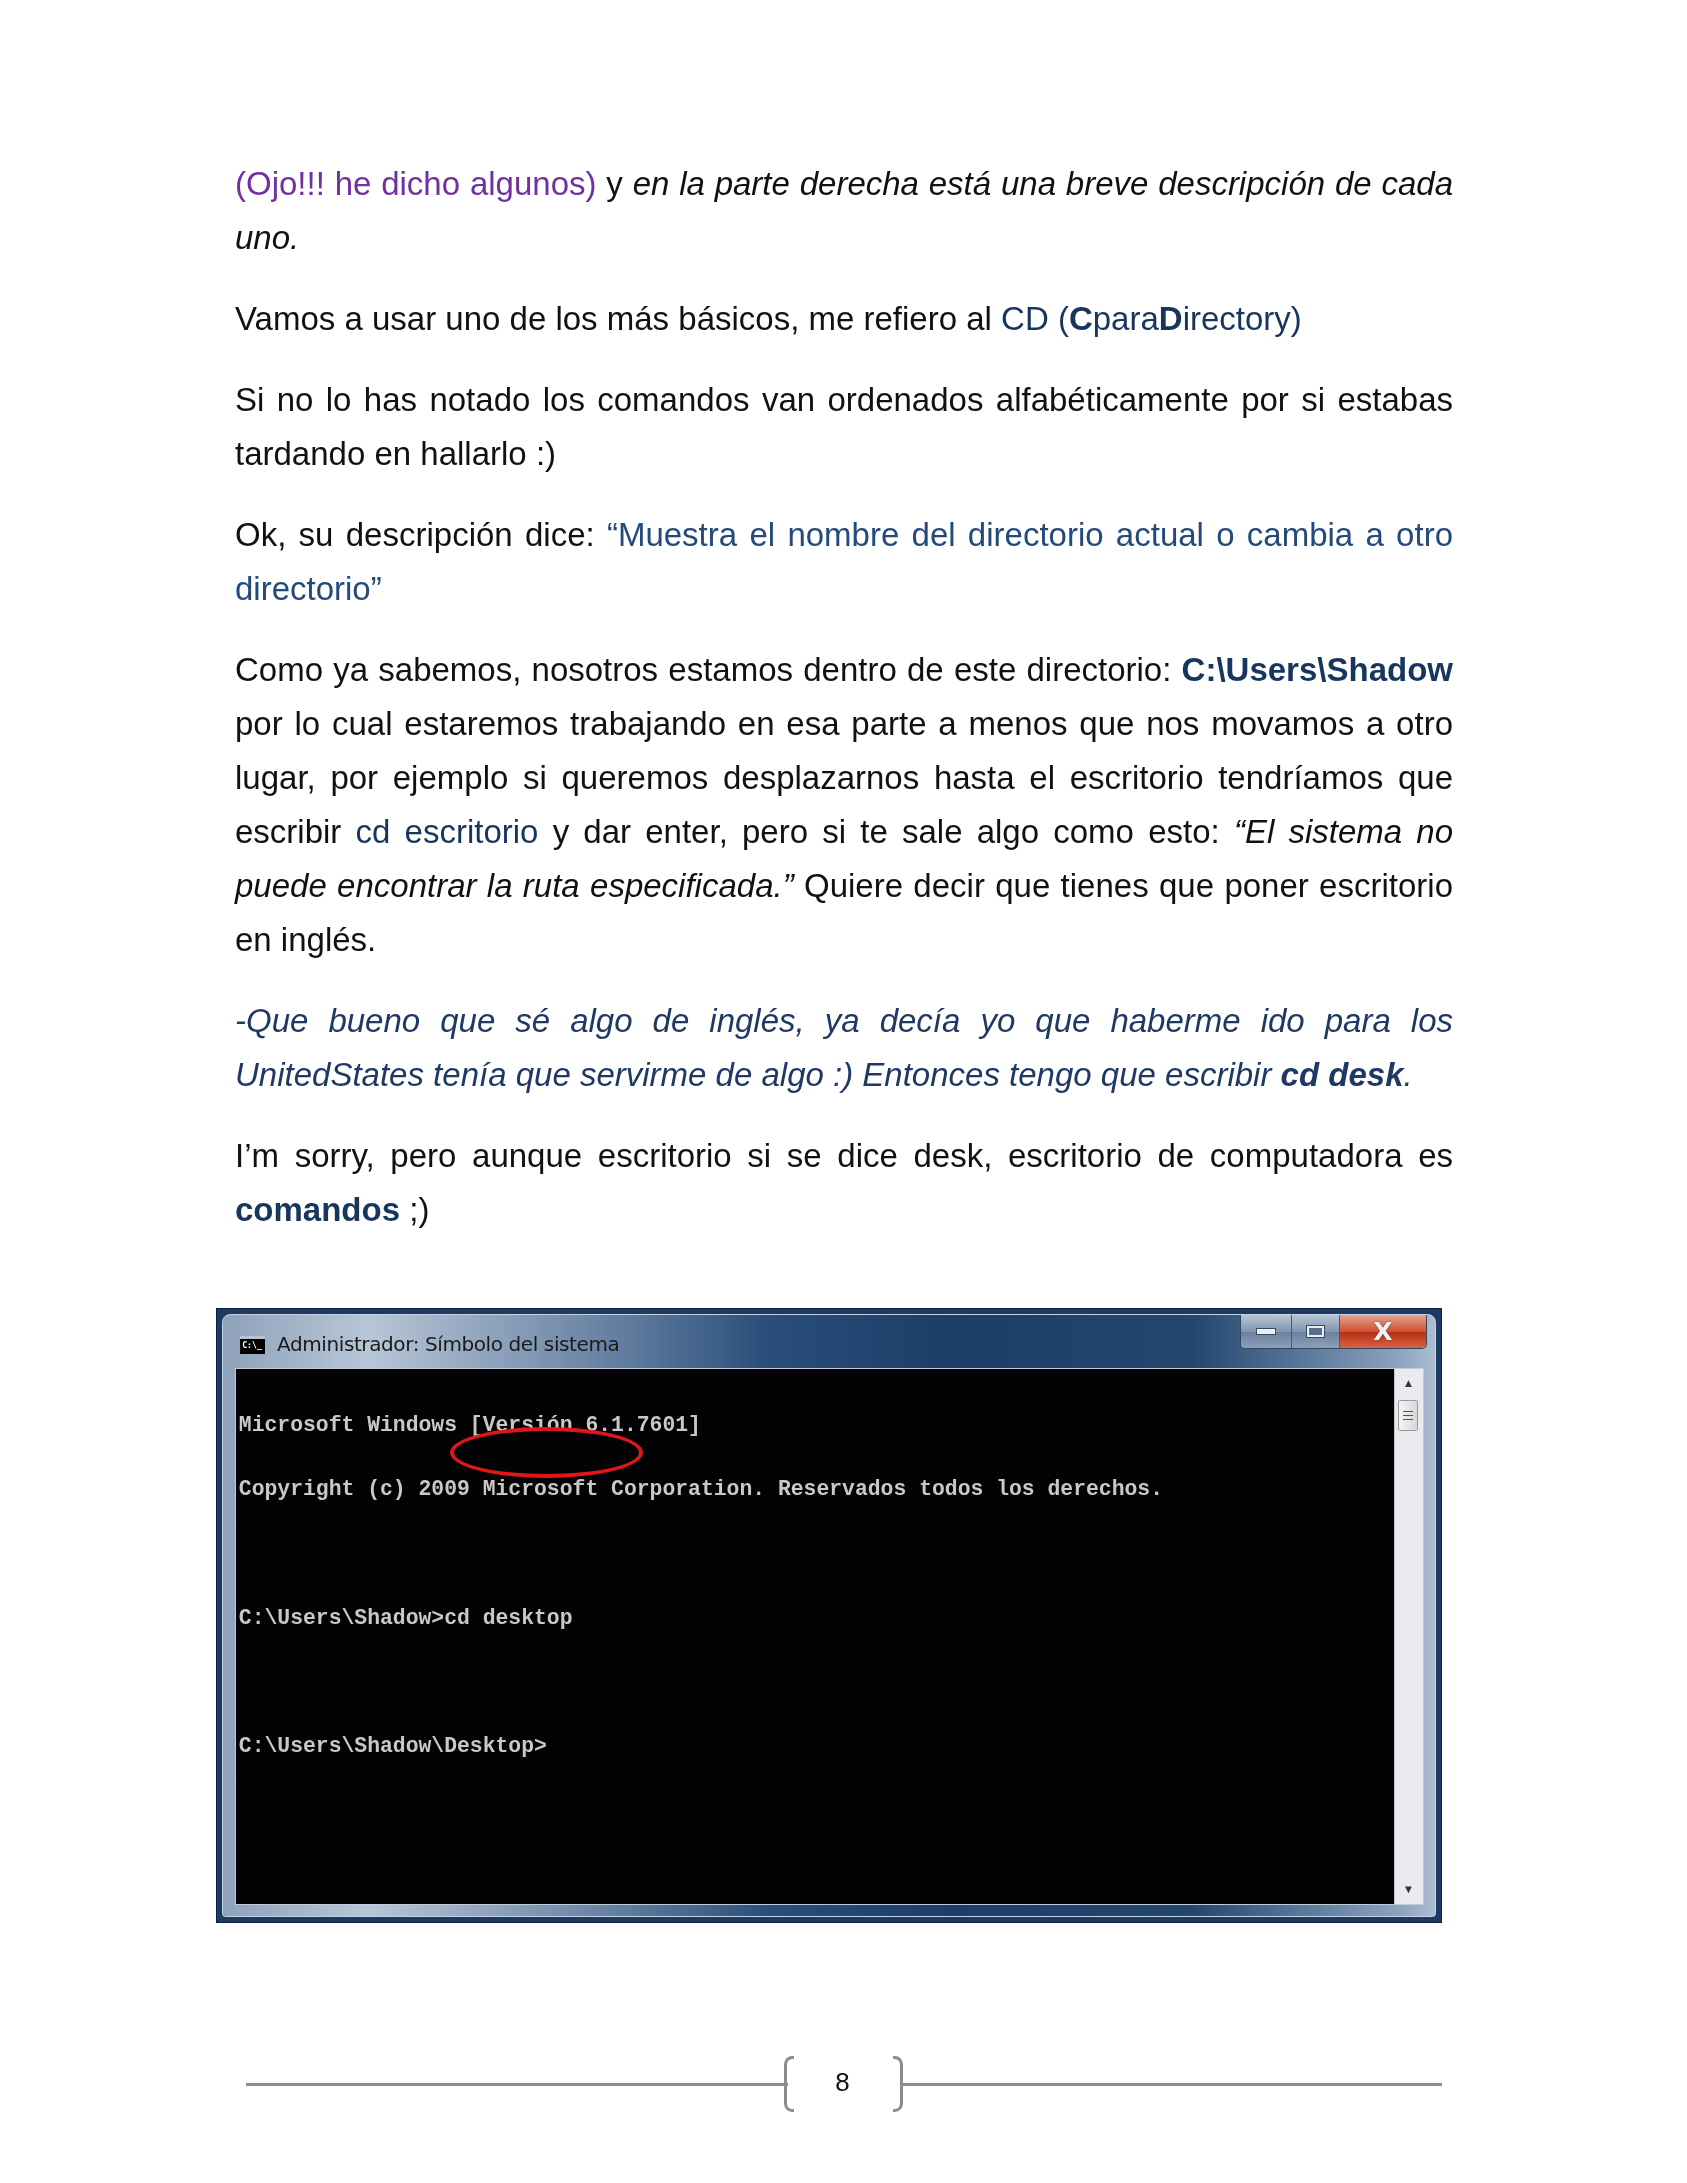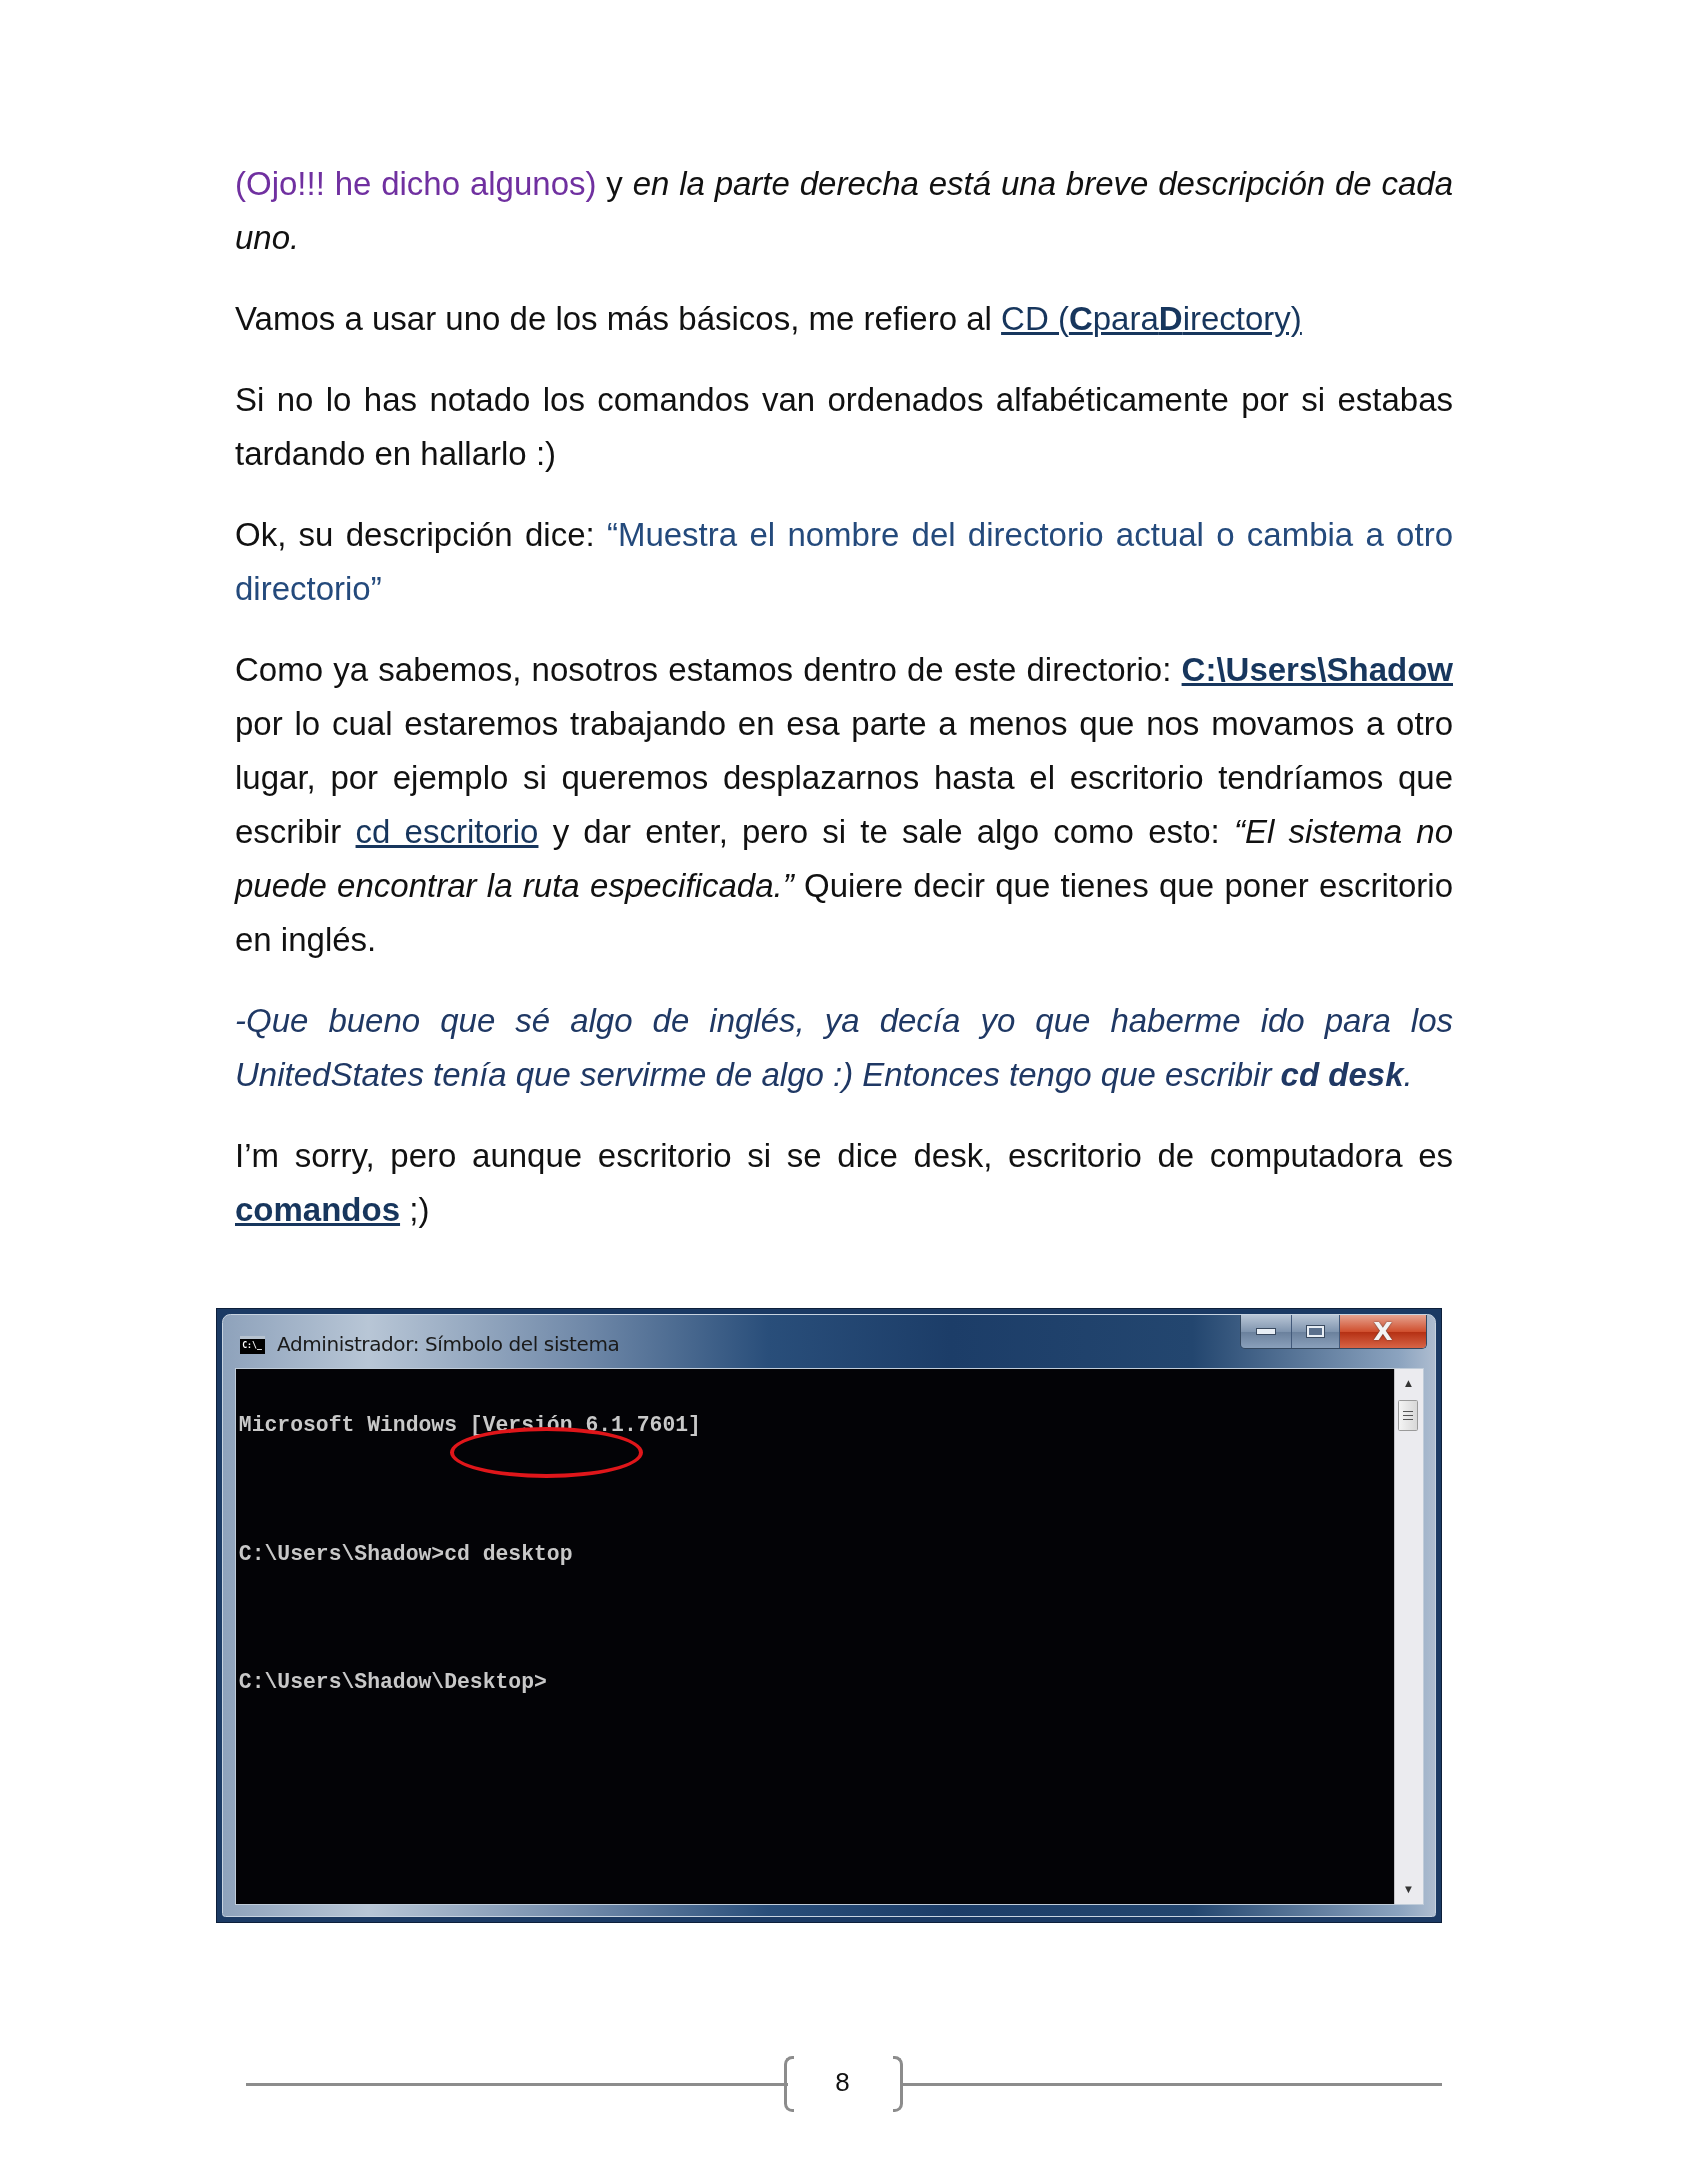--- a/index.html
+++ b/index.html
@@ -8,21 +8,21 @@
     background: #ffffff;
     font-family: "Liberation Sans", "DejaVu Sans", sans-serif;
     color: #111111;
   }
   .text-col {
     position: absolute; left: 235px; top: 157px; width: 1218px;
     font-size: 33px; line-height: 54px;
   }
   .text-col p { margin: 0 0 27px 0; text-align: justify; }
   .purple { color: #7030a0; }
-  .navy { color: #17365d; text-decoration: underline; }
+  .navy { color: #17365d; }
   .dblue { color: #1f3864; }
   .blue2 { color: #244a7c; }
   .it { font-style: italic; }
   .b { font-weight: bold; }
 
   
   .win {
     position: absolute; left: 216px; top: 1308px; width: 1226px; height: 615px;
     background: #1b3a64; border: 1.6px solid #0d1f3a; box-sizing: border-box;
   }
@@ -142,20 +142,21 @@
         </div>
         <div class="ctrl ctrl-close">
           <span class="glyph-close">X</span>
         </div>
       </div>
     </div>
 
     <div class="console">
       <div class="console-text">
         <div>Microsoft Windows [Versión 6.1.7601]</div>
+        <div>Copyright (c) 2009 Microsoft Corporation. Reservados todos los derechos.</div>
         <div class="blank"></div>
         <div>C:\Users\Shadow&gt;cd desktop</div>
         <div class="blank"></div>
         <div>C:\Users\Shadow\Desktop&gt;</div>
       </div>
       <div class="highlight-ring"></div>
       <div class="scrollbar">
         <div class="scroll-up">▲</div>
         <div class="scroll-thumb">
             <i></i>

